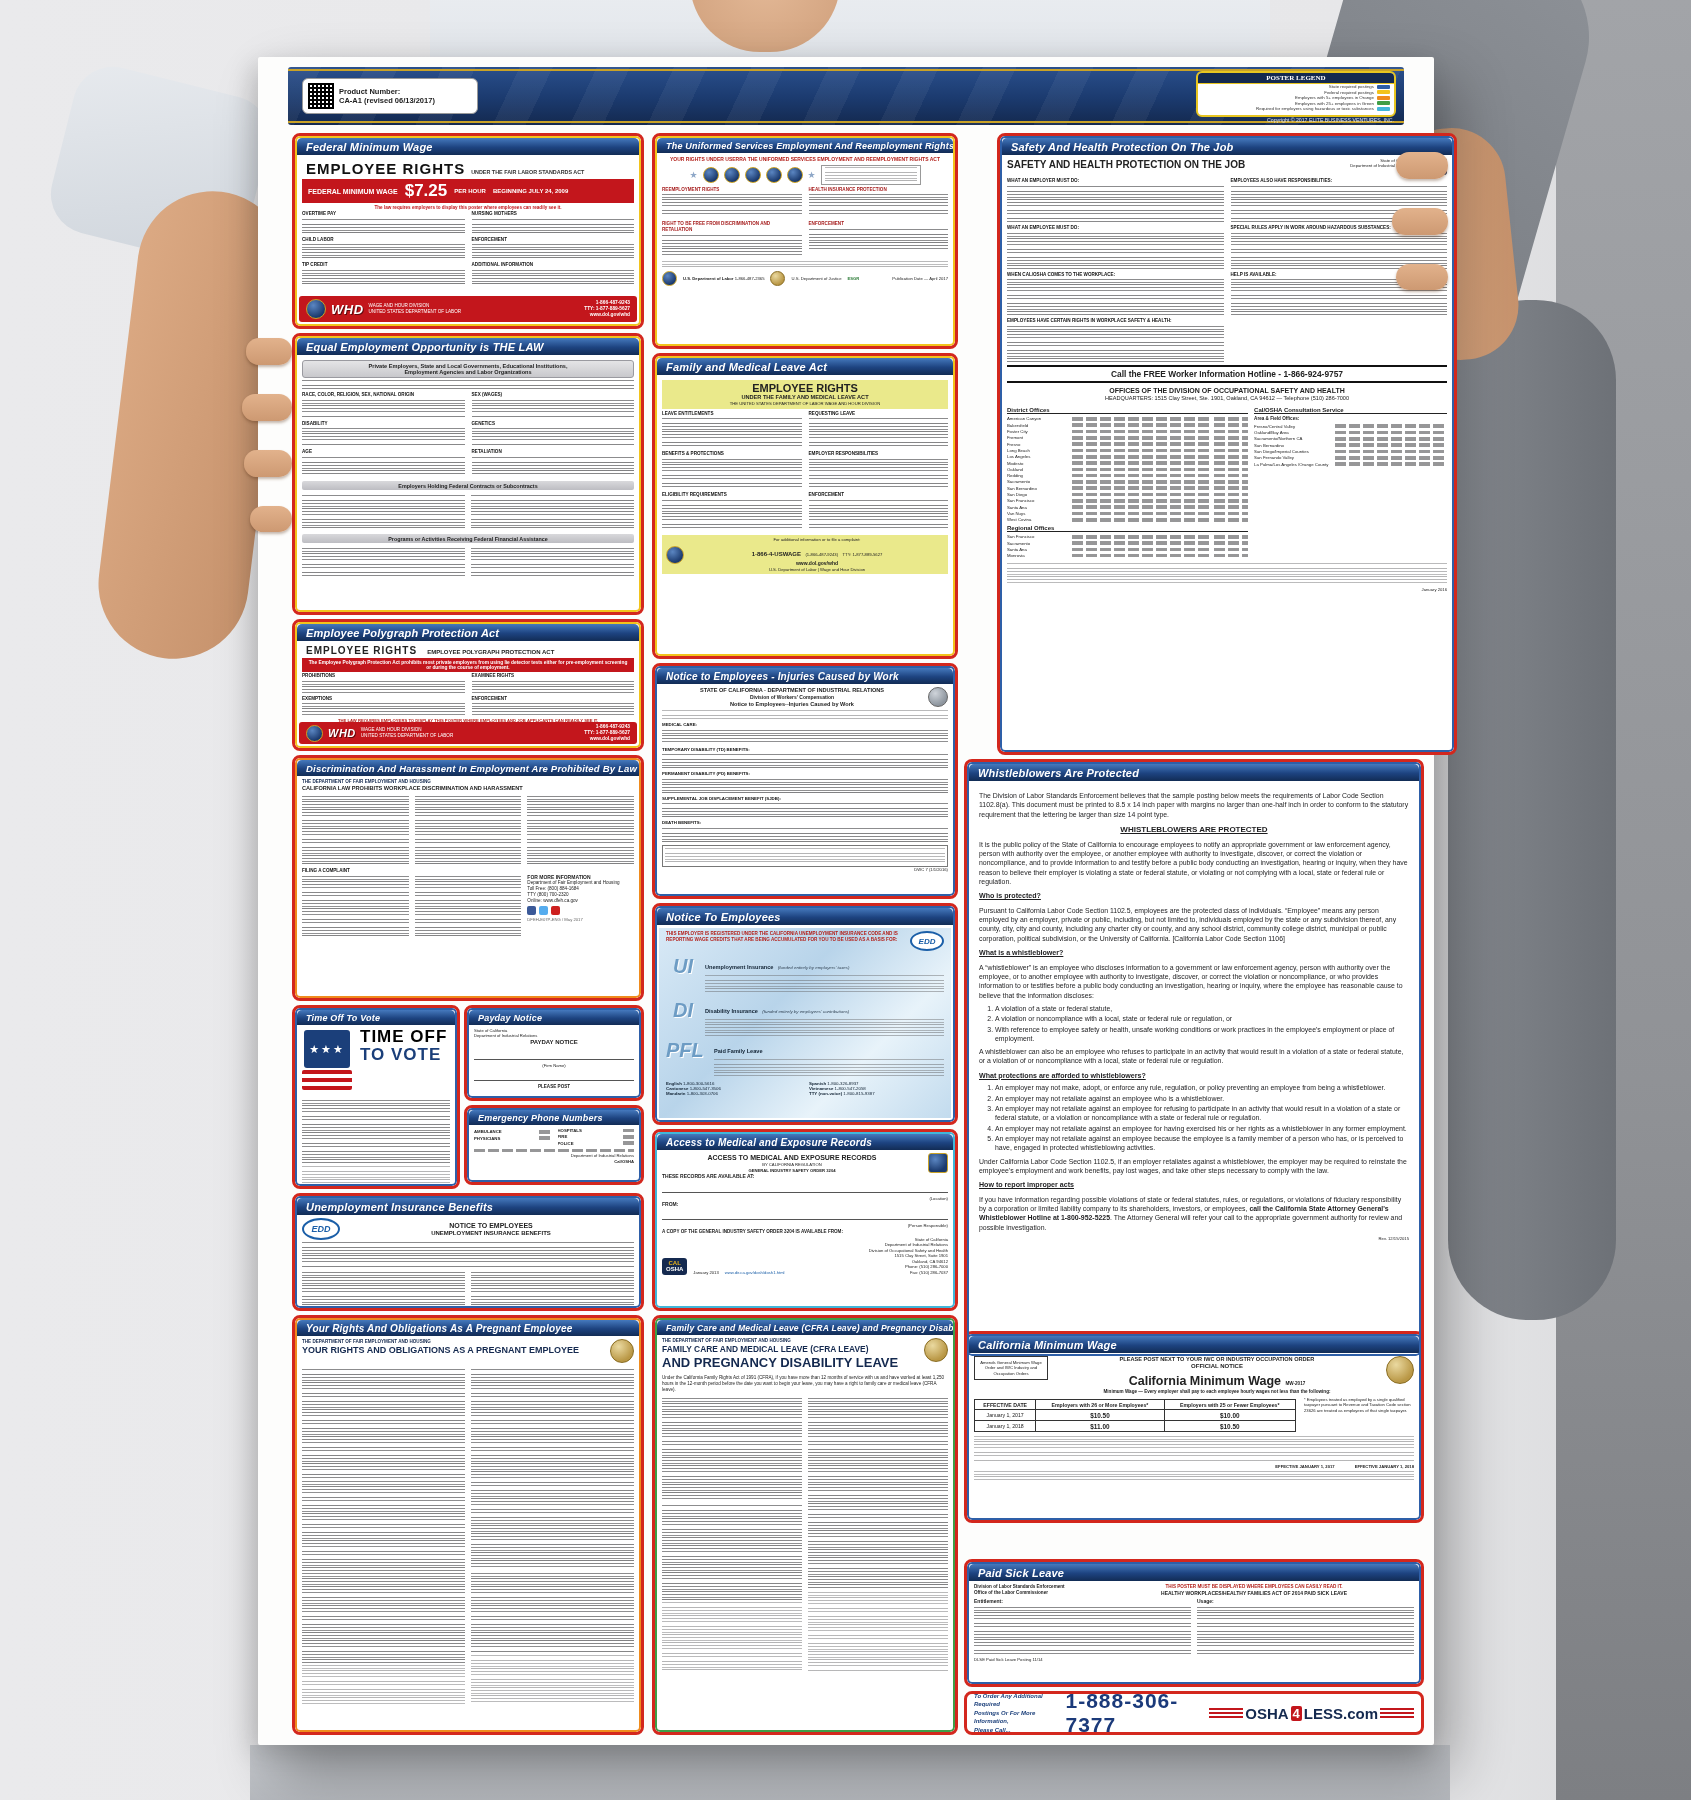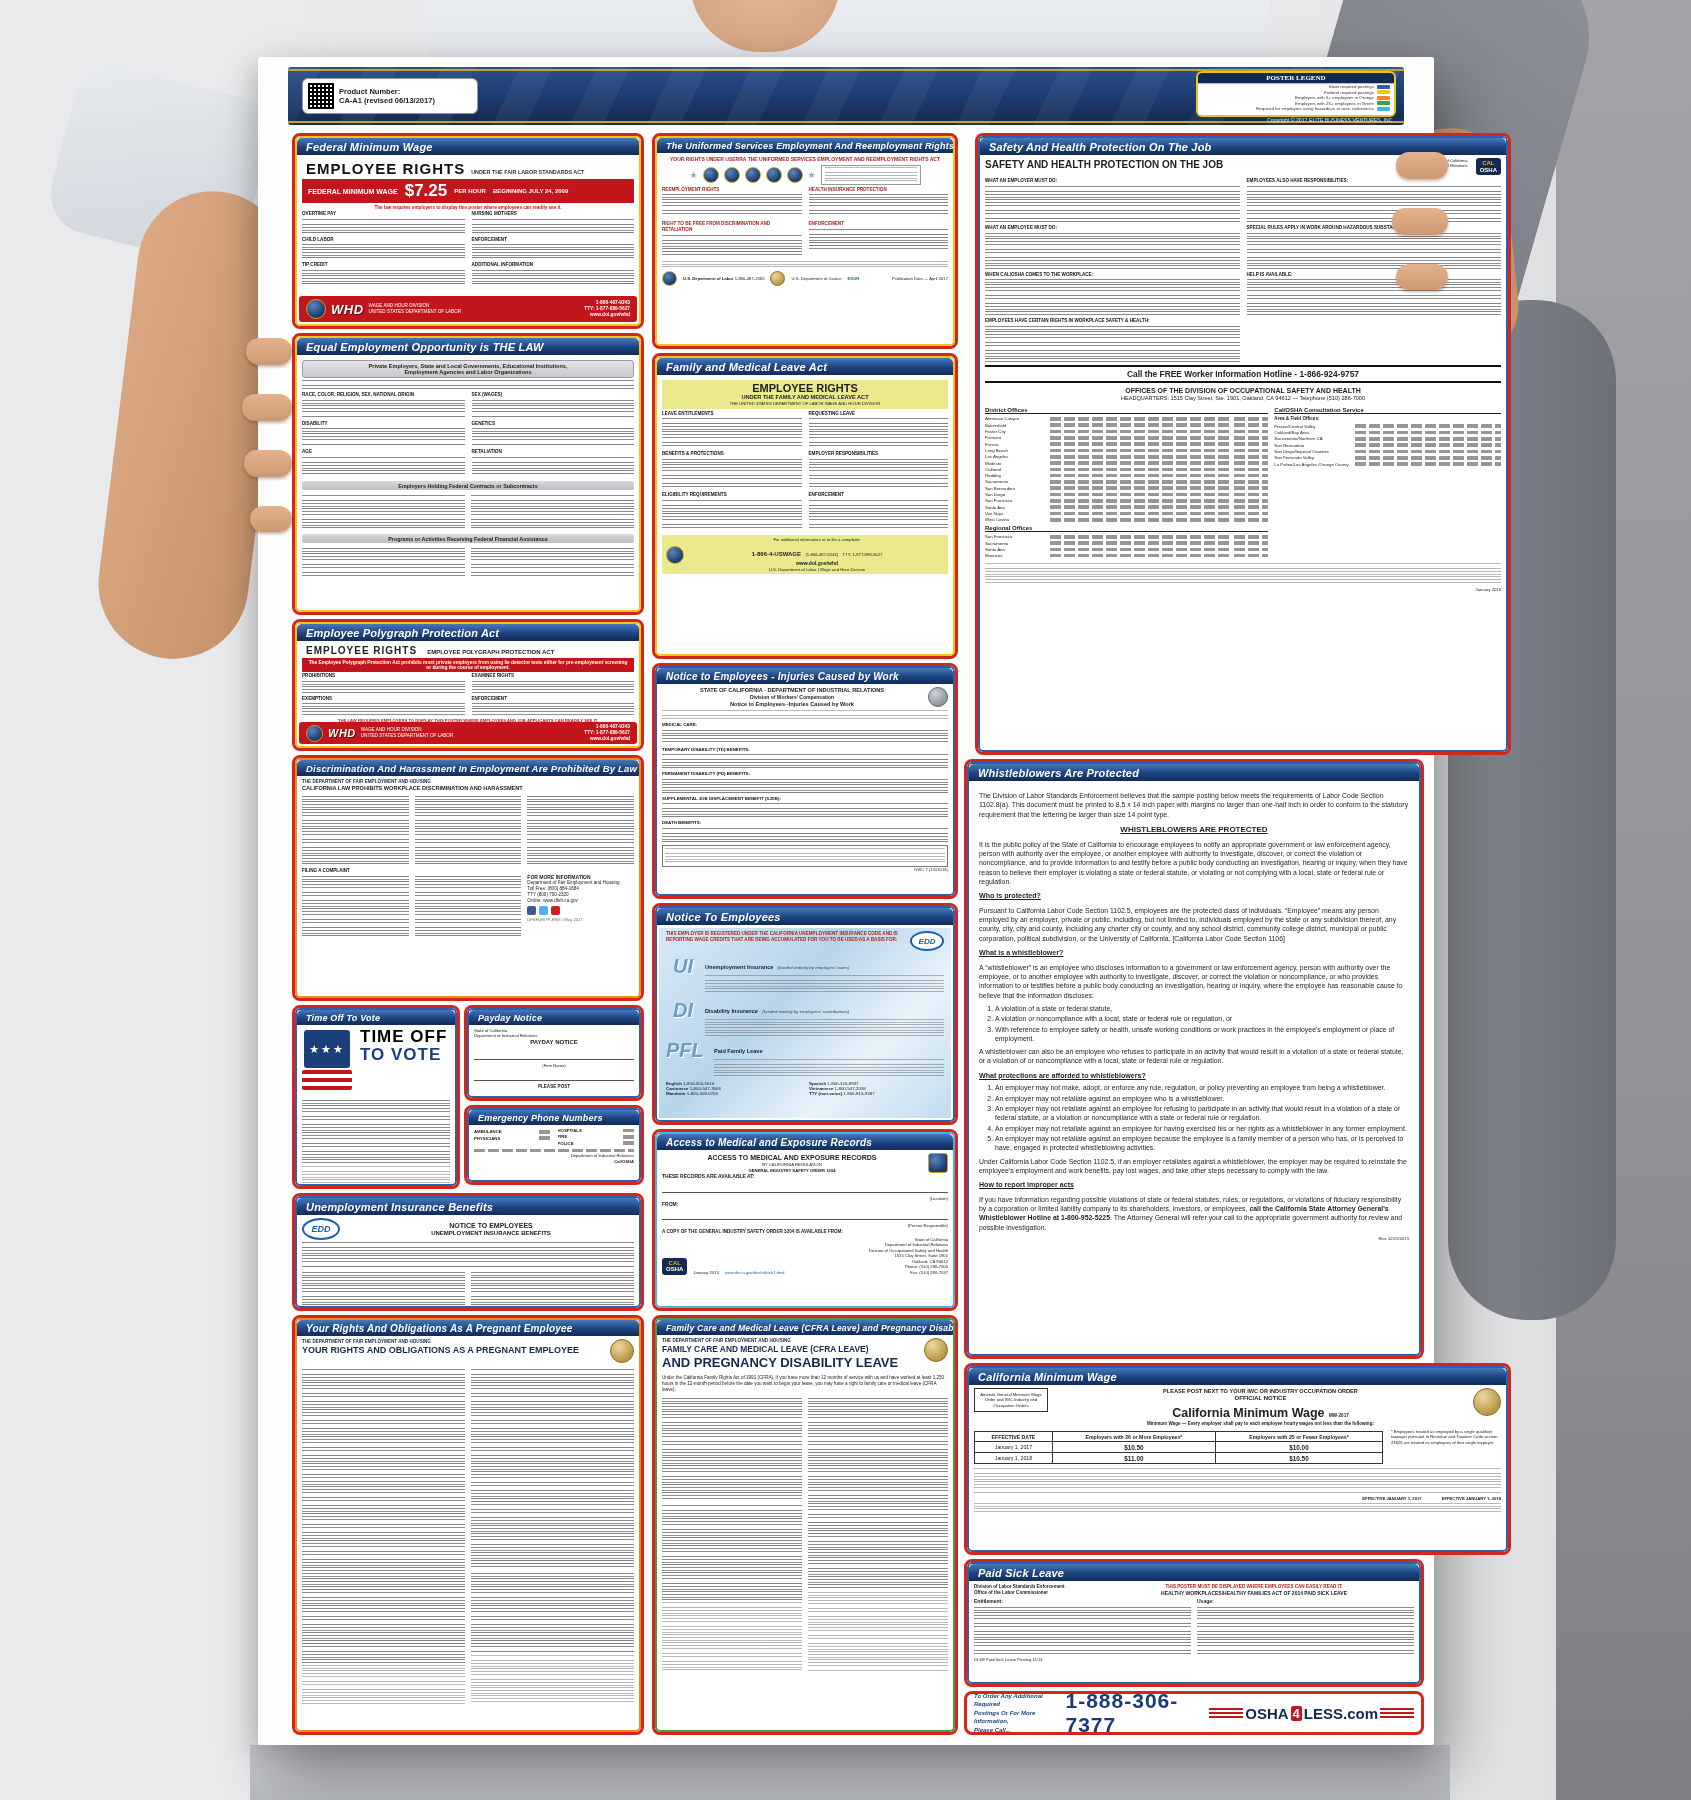--- a/index.html
+++ b/index.html
@@ -721,21 +721,21 @@
           </div>
         <div>
             <div class="tf" style="height:90px"></div>
             <div class="tf" style="height:100px"></div>
             <div class="tf lt" style="height:80px"></div>
           </div>
       </div>
     </div>
   </div>
 
-  <div class="sec" style="left:717px;top:76px;width:536px;height:622px">
+  <div class="sec" style="left:739px;top:76px;width:460px;height:622px">
     <div class="edge blue"></div>
     <div class="hdr">Safety And Health Protection On The Job</div>
     <div class="bd">
       <div style="display:flex;align-items:flex-start;gap:8px">
         <div class="t7 bold" style="font-size:10px;flex:1">SAFETY AND HEALTH PROTECTION ON THE JOB</div>
         <div class="t42 rt">
             <div>State of California</div>
             <div>Department of Industrial Relations</div>
           </div>
         <div class="cal-box">
@@ -961,21 +961,21 @@
           <li>An employer may not retaliate against an employee for having exercised his or her rights as a whistleblower in any former employment.</li>
           <li>An employer may not retaliate against an employee because the employee is a family member of a person who has, or is perceived to have, engaged in protected whistleblowing activities.</li>
         </ol>
       <p>Under California Labor Code Section 1102.5, if an employer retaliates against a whistleblower, the employer may be required to reinstate the employee's employment and work benefits, pay lost wages, and take other steps necessary to comply with the law.</p>
       <h4>How to report improper acts</h4>
       <p><span>If you have information regarding possible violations of state or federal statutes, rules, or regulations, or violations of fiduciary responsibility by a corporation or limited liability company to its shareholders, investors, or employees, </span><b>call the California State Attorney General's Whistleblower Hotline at 1-800-952-5225</b><span>. The Attorney General will refer your call to the appropriate government authority for review and possible investigation.</span></p>
       <div class="t42 rt">Rev. 12/15/2015</div>
     </div>
   </div>
 
-  <div class="sec" style="left:706px;top:1306px;width:547px;height:192px">
+  <div class="sec" style="left:706px;top:1274px;width:460px;height:192px">
     <div class="edge blue"></div>
     <div class="hdr">California Minimum Wage</div>
     <div class="bd">
       <div style="display:flex;gap:8px;align-items:flex-start">
         <div style="border:1.5px solid #333;padding:3px;width:66px" class="t42 ctr">Amends General Minimum Wage Order and IWC Industry and Occupation Orders</div>
         <div style="flex:1;text-align:center">
           <div class="t56 bold">PLEASE POST NEXT TO YOUR IWC OR INDUSTRY OCCUPATION ORDER</div>
           <div class="t6 bold">OFFICIAL NOTICE</div>
           <div><span class="bold" style="font-size:12.5px">California Minimum Wage</span> <span class="t46 bold">MW-2017</span></div>
           <div class="t46 bold">Minimum Wage — Every employer shall pay to each employee hourly wages not less than the following:</div>

